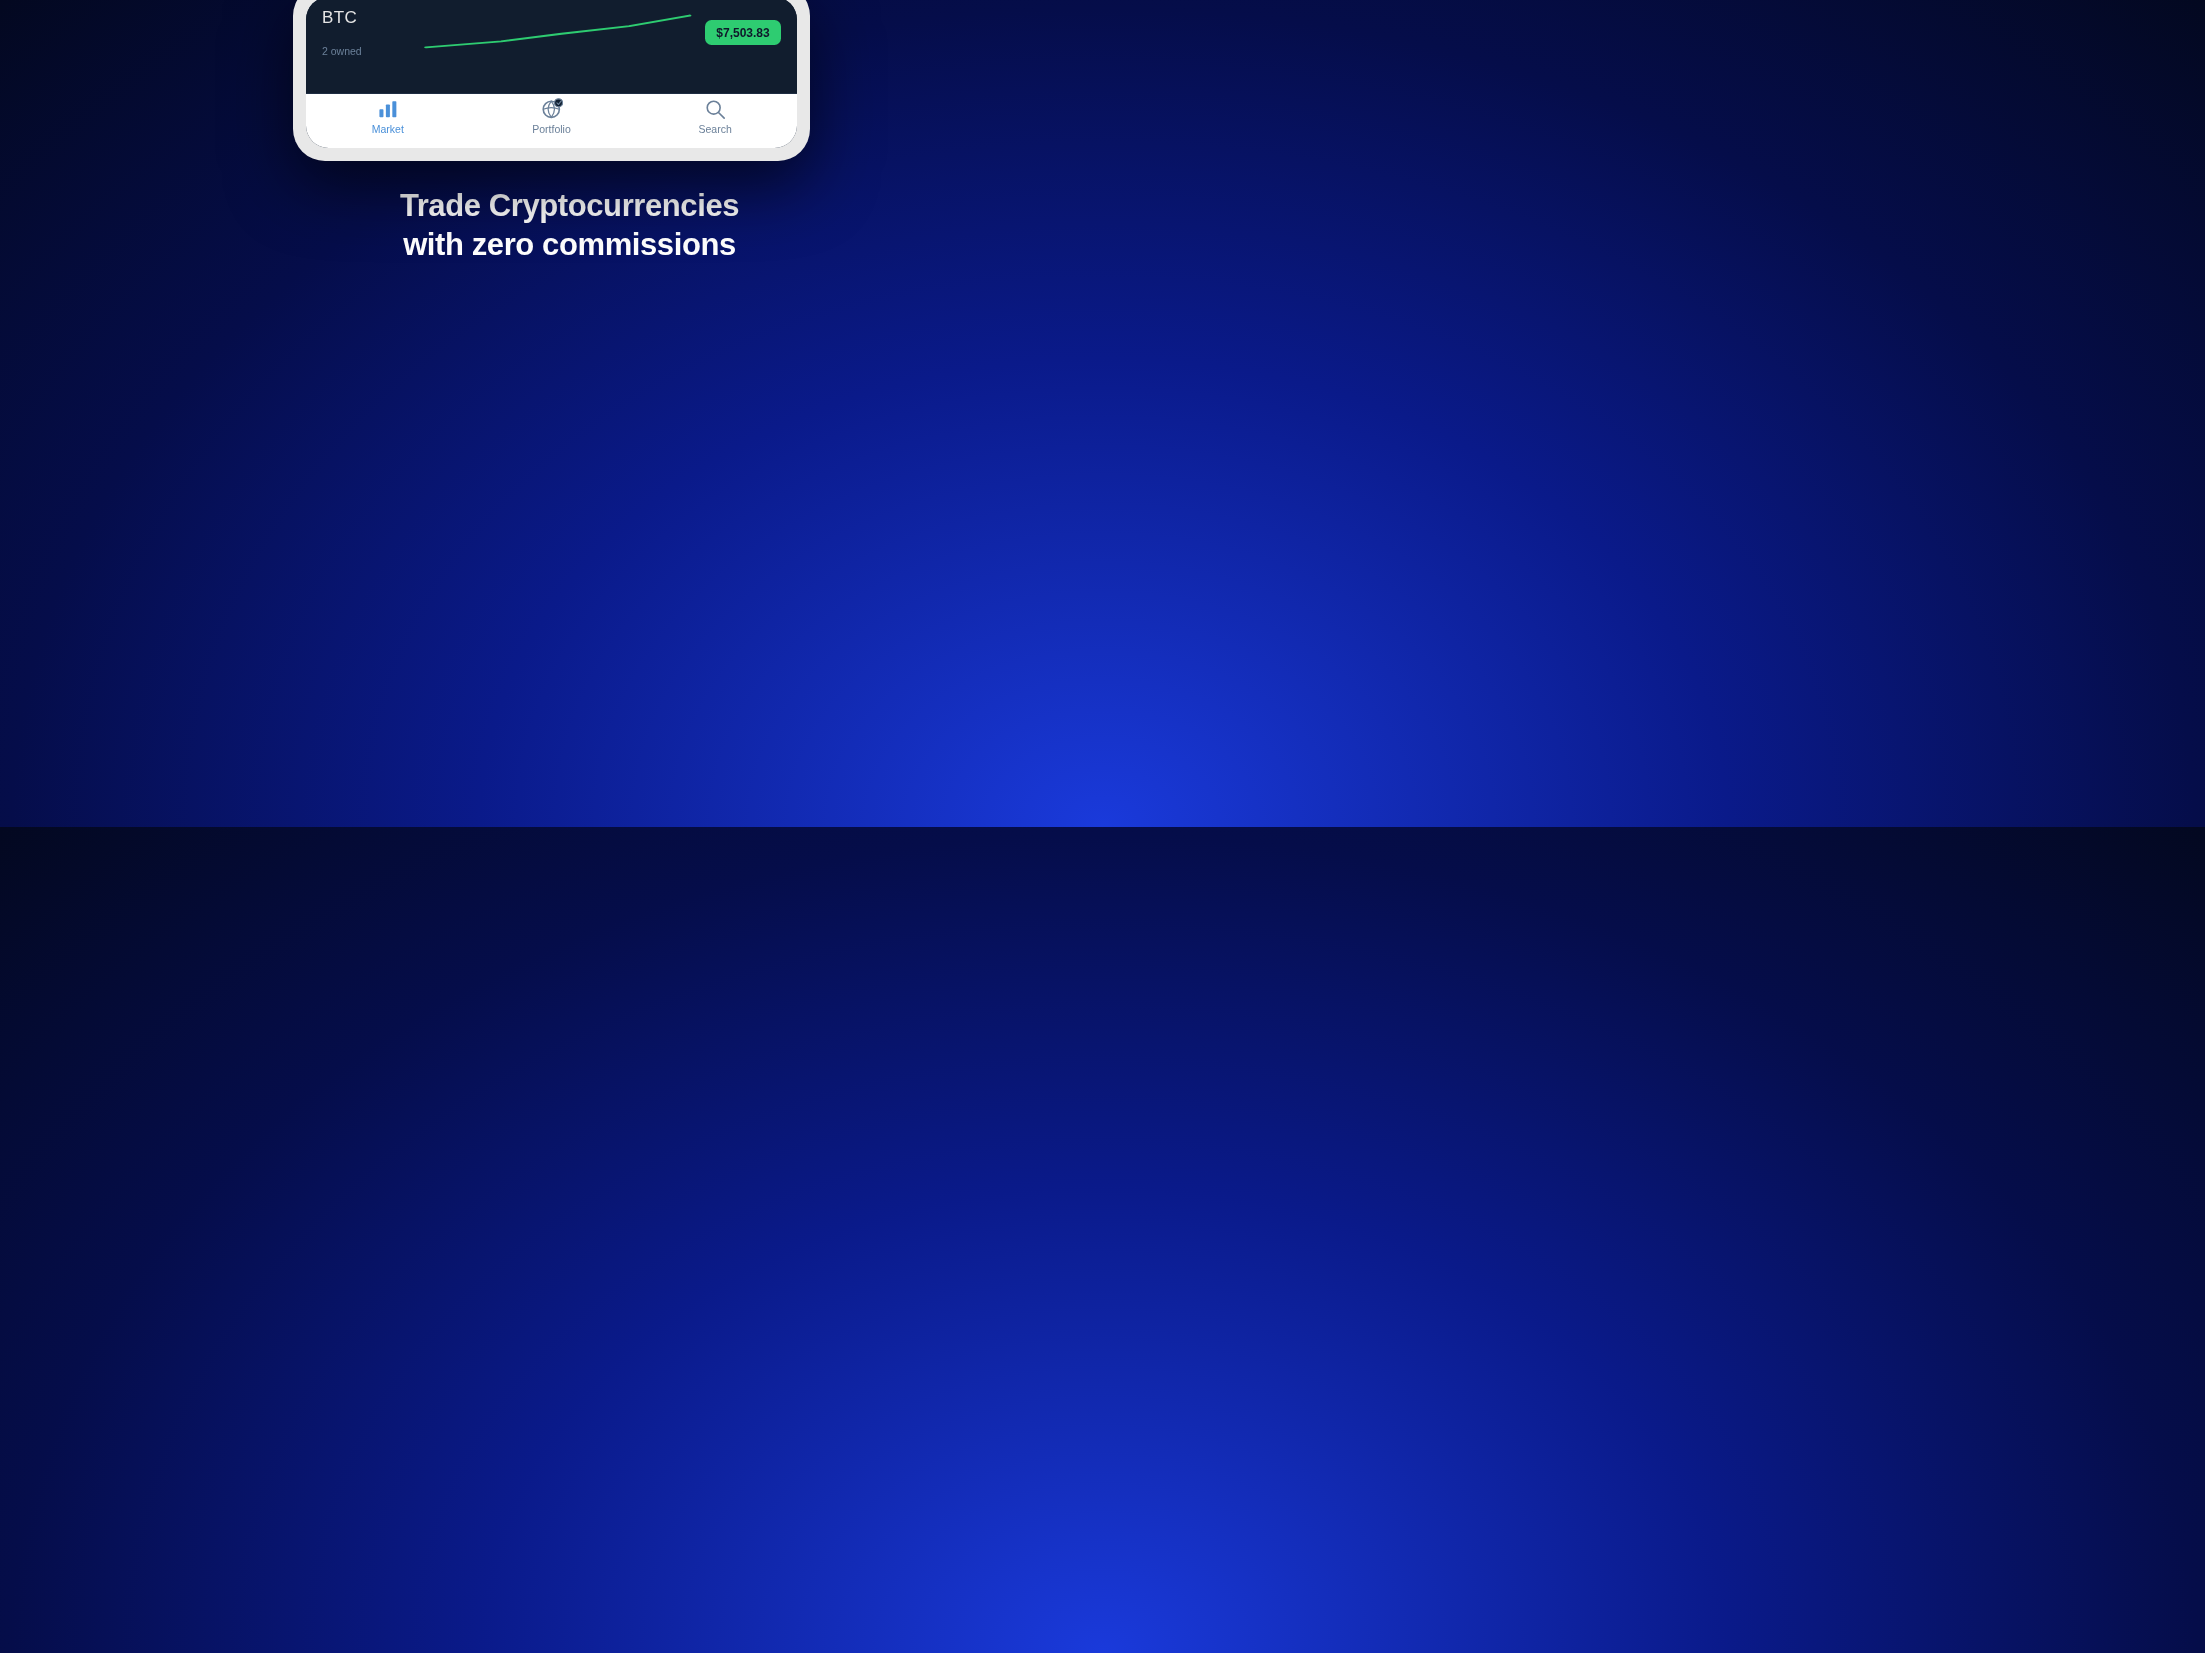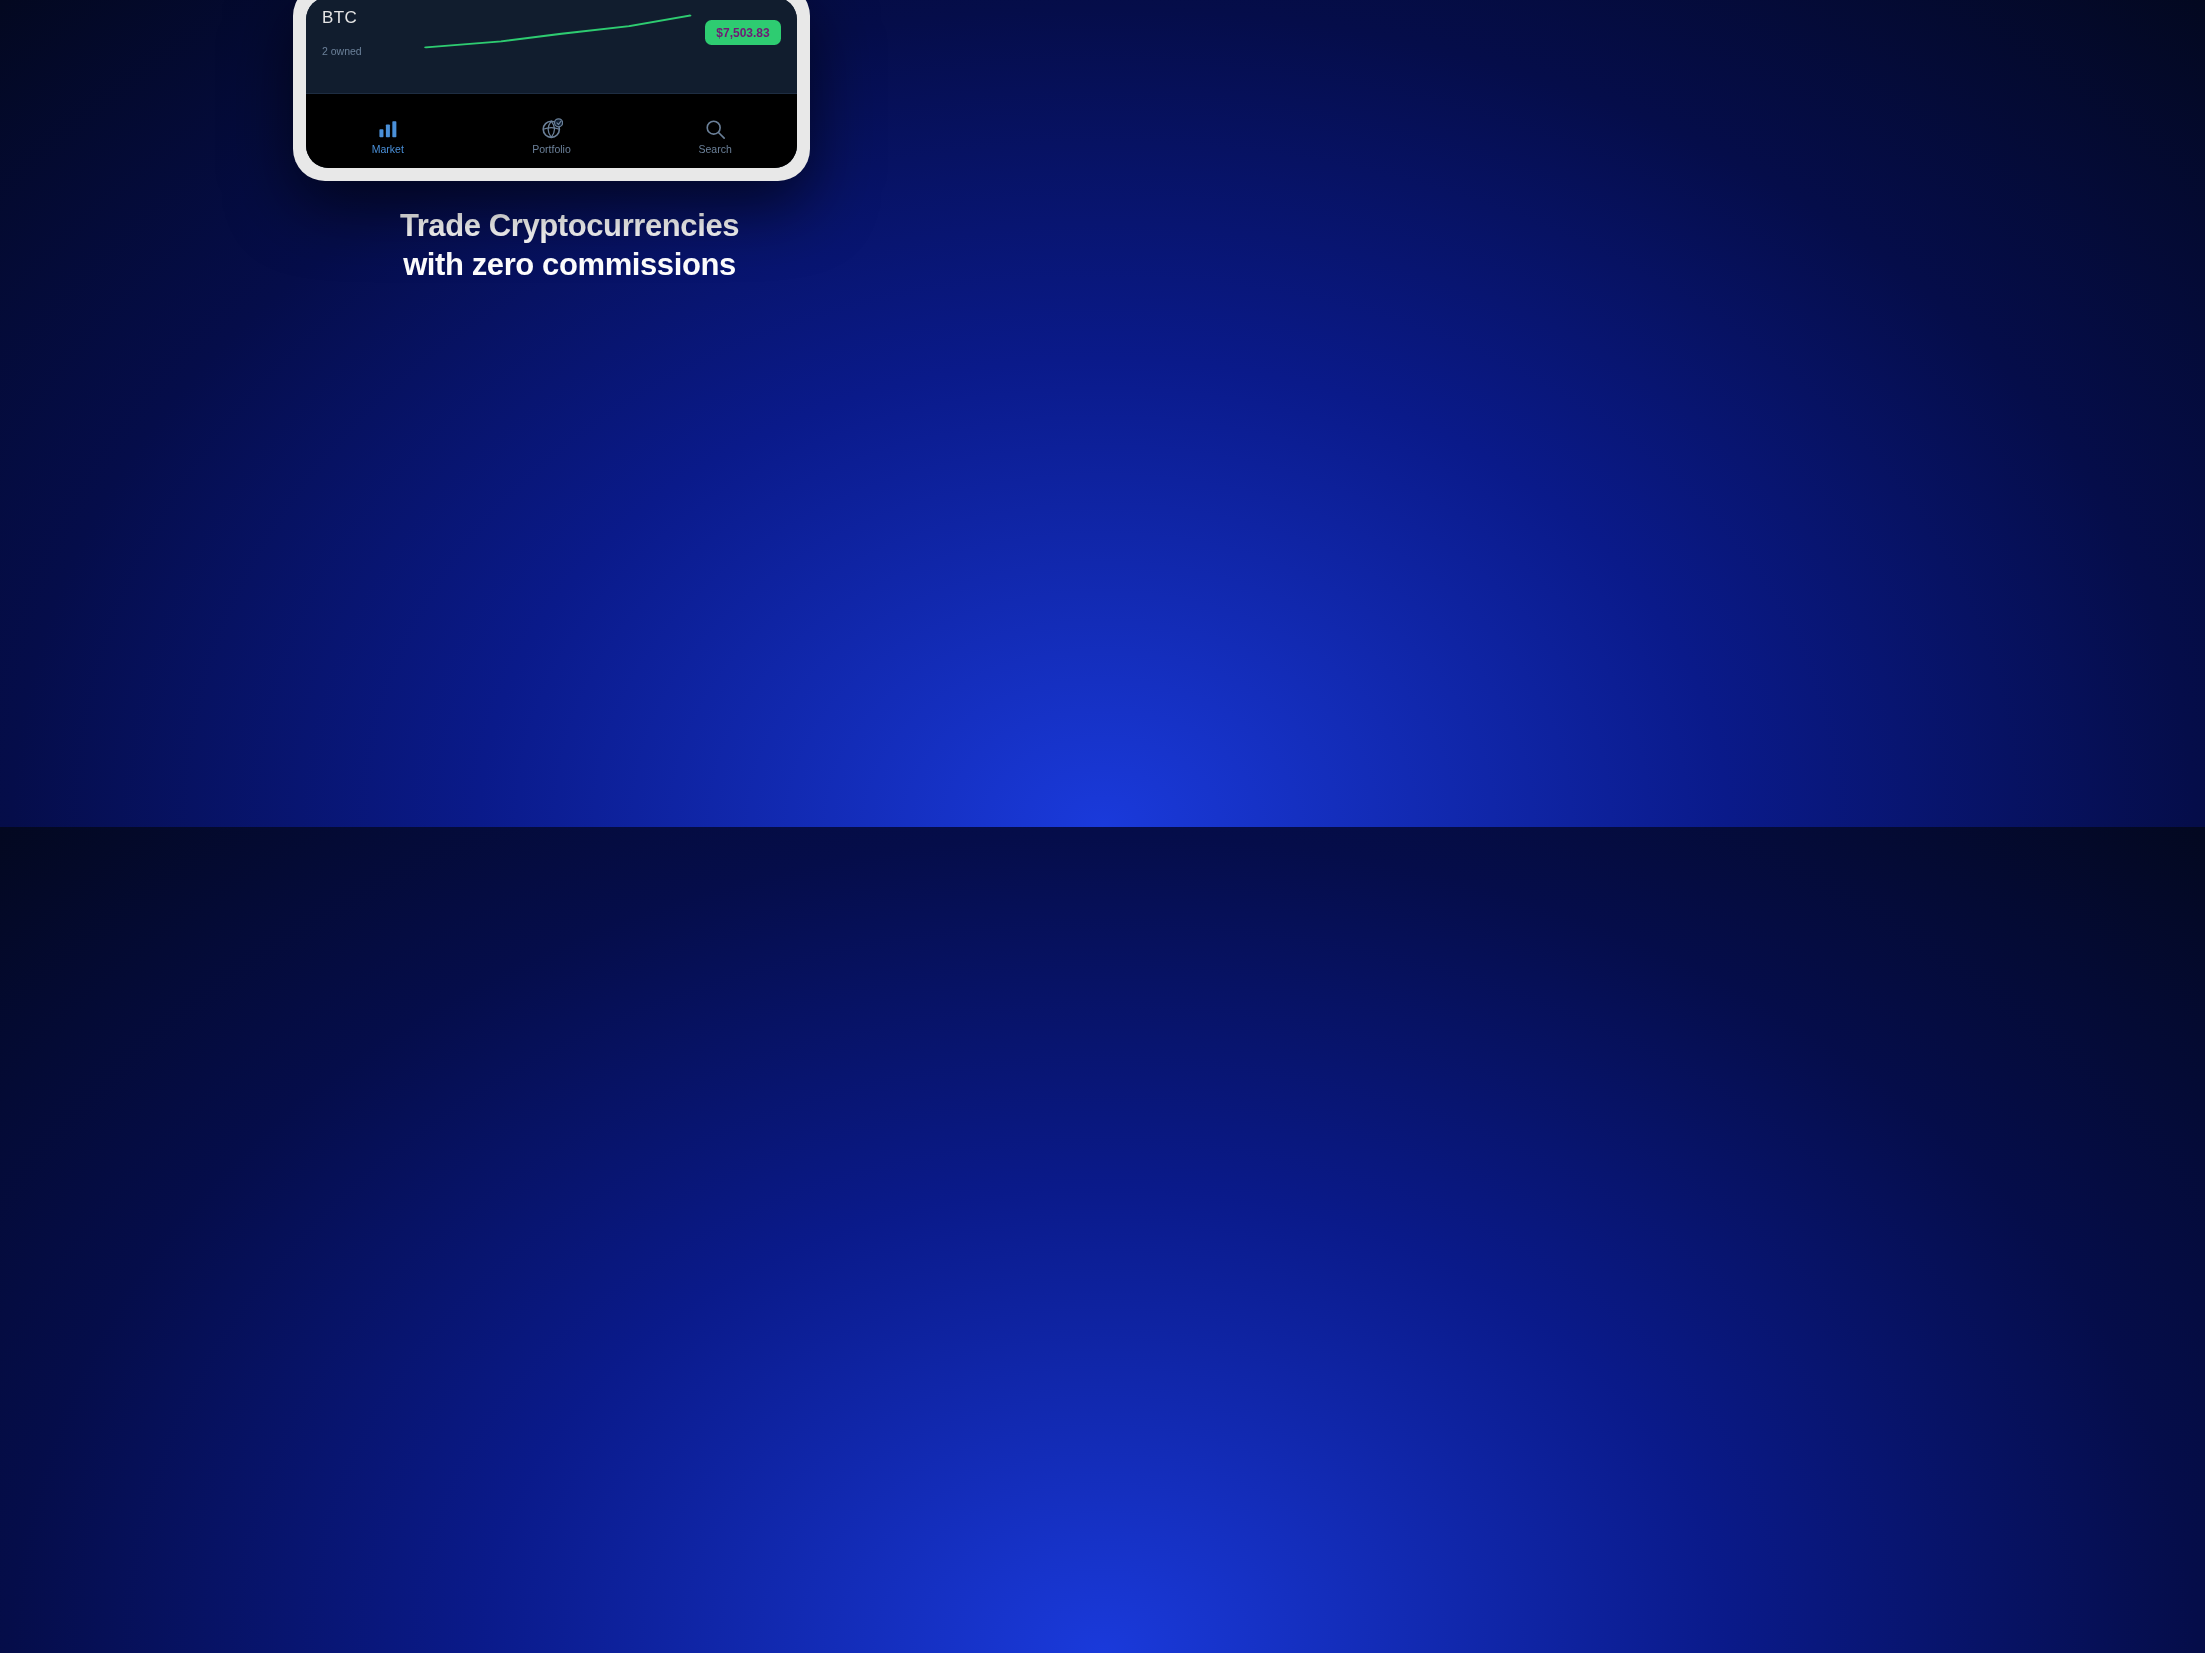--- a/index.html
+++ b/index.html
@@ -67,34 +67,34 @@
     }
 
     .crypto-chart {
       flex: 1;
       height: 44px;
       margin: 0 8px;
     }
 
     .crypto-price {
       background: #2ecc71;
-      color: #701a75;
+      color: #0f172a;
       font-size: 12px;
       font-weight: 700;
       padding: 5.7px 11.3px;
       border-radius: 6.5px;
       min-width: 73px;
       text-align: center;
     }
 
     .bottom-nav {
-      background: #000000;
+      background: #ffffff;
       display: flex;
       justify-content: space-around;
-      padding: 24px 0 13px;
+      padding: 4px 0 13px;
       border-top: 0.8px solid #1e2d42;
     }
 
     .nav-item {
       display: flex;
       flex-direction: column;
       align-items: center;
       gap: 3.2px;
       cursor: pointer;
       flex: 1;

